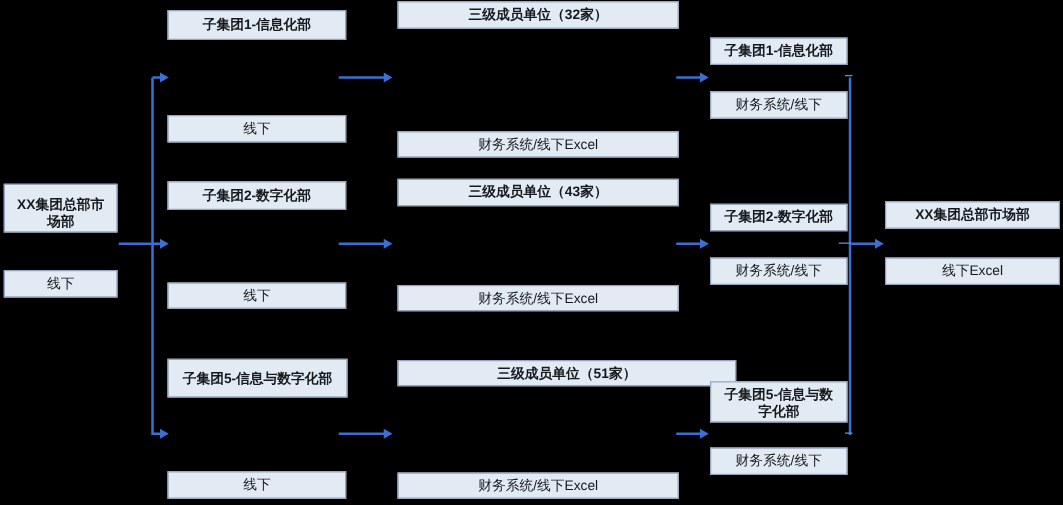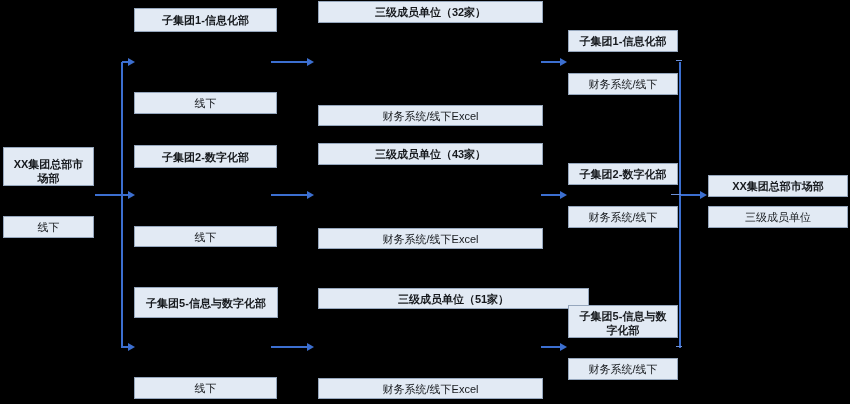--- a/index.html
+++ b/index.html
@@ -103,25 +103,25 @@
     <span>财务系统/线下</span>
   </div>
   <div class="node bold" style="left:568px;top:305px;width:110px;height:33px;white-space:pre-line;align-items:flex-end;">
     <span>子集团5-信息与数
 字化部</span>
   </div>
   <div class="node plain" style="left:568px;top:358px;width:110px;height:22px;">
     <span>财务系统/线下</span>
   </div>
 
-  <div class="node bold" style="left:708px;top:175px;width:140px;height:22px;">
+  <div class="node bold" style="left:708px;top:161px;width:140px;height:22px;">
     <span>XX集团总部市场部</span>
   </div>
   <div class="node plain" style="left:708px;top:206px;width:140px;height:22px;">
-    <span>三级成员单位</span>
+    <span>线下Excel</span>
   </div>
 
   <div class="hline" style="left:95px;top:194px;width:28px;"></div>
 
   <div class="vline" style="left:121px;top:62px;height:286px;"></div>
 
   <div class="hline" style="left:122px;top:61px;width:8px;"></div>
   <div class="arrowhead" style="left:128px;top:58px;"></div>
 
   <div class="hline" style="left:122px;top:194px;width:8px;"></div>

